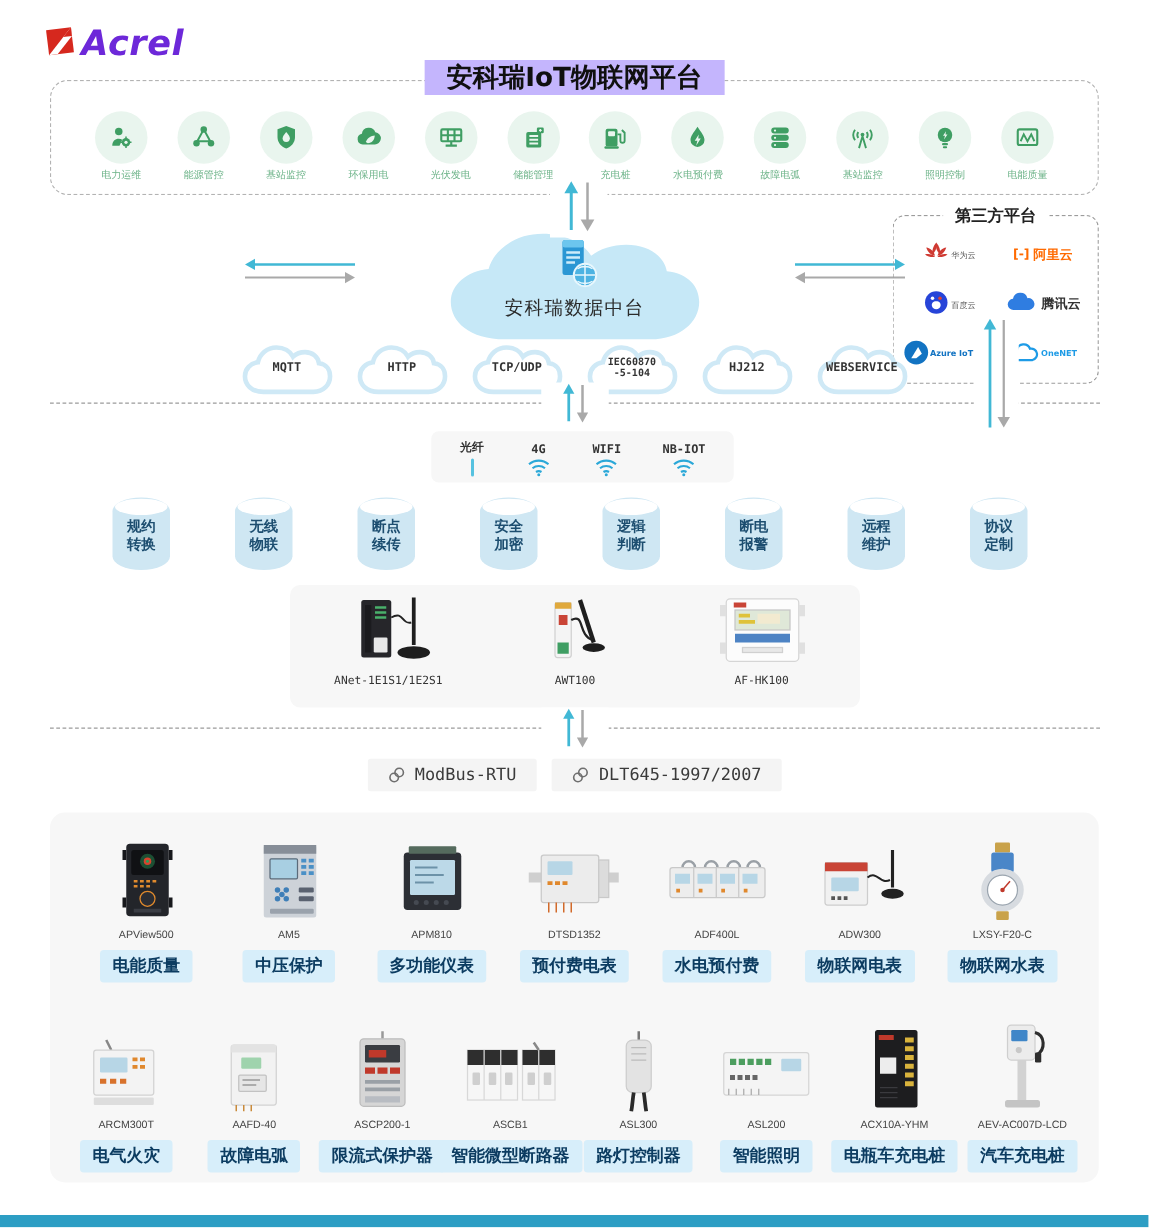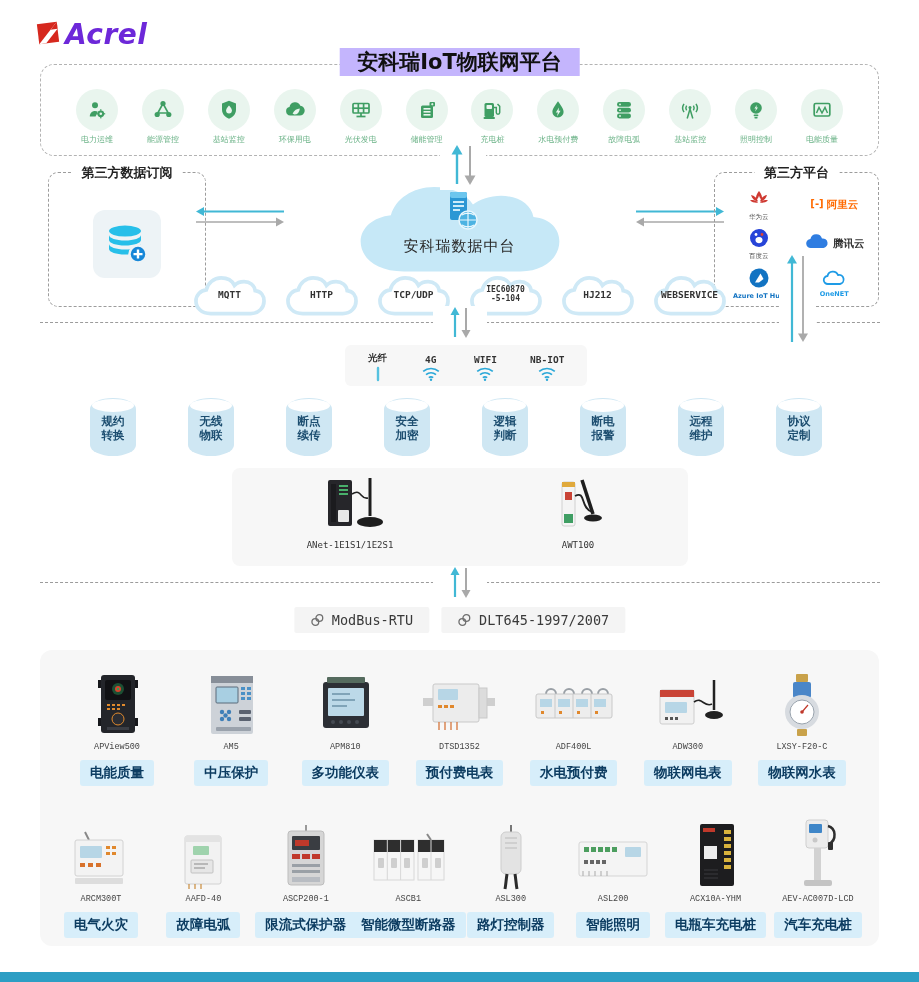--- a/index.html
+++ b/index.html
@@ -40,21 +40,21 @@
   .dash-box{position:absolute;border:1px dashed #9c9c9c;border-radius:10px}
   .left-box{left:48px;top:172px;width:156px;height:133px}
   .right-box{left:714px;top:172px;width:163px;height:133px}
   .box-title{position:absolute;top:-9px;left:50%;transform:translateX(-50%);
              background:#fff;padding:0 10px;font-size:13px;font-weight:700;color:#222;white-space:nowrap}
   .db-tile{position:absolute;left:50%;top:50%;transform:translate(-50%,-44%);
            width:68px;height:68px;background:#edf3f6;border-radius:12px;
            display:flex;align-items:center;justify-content:center}
   .platform-grid{position:absolute;inset:12px 6px 4px 6px;display:grid;
                  grid-template-columns:1fr 1fr;align-items:center;justify-items:center;row-gap:2px}
-  .pf-cell{display:flex;flex-direction:column;align-items:center;line-height:1}
+  .pf-cell{display:flex;flex-direction:row;align-items:center;line-height:1}
   .pf-cell.inline{flex-direction:row;gap:3px;align-items:center}
   .pf-caption{margin-top:1px;font-size:6.5px;color:#555;white-space:nowrap}
   .pf-caption.blue{color:#1273c2;font-weight:700}
   .pf-caption.lightblue{color:#1e9be6;font-weight:700}
   .ali-prefix{color:#ff6a00;font-weight:800;font-size:10px}
   .ali-name{color:#ff6a00;font-weight:700;font-size:10.5px}
   .tc-name{color:#333;font-weight:700;font-size:10.5px}
 
   
   .center-cloud{position:absolute;left:50%;top:180px;transform:translateX(-50%);width:216px;height:102px}
@@ -104,21 +104,21 @@
   
   .products-box{position:absolute;left:40px;top:650px;width:839px;height:296px;background:#f7f7f7;border-radius:12px}
   .prod-row{position:absolute;left:0;right:0;display:flex;justify-content:space-between}
   .prod-row1{top:20px;padding:0 24px}
   .prod-row2{top:166px;padding:0 12px}
   .prod{display:flex;flex-direction:column;align-items:center;width:106px}
   .prod-row2 .prod{width:98px}
   .prod-img{height:68px;display:flex;align-items:flex-end;justify-content:center}
   .prod-row2 .prod-img{height:74px}
   .prod-model{margin-top:4px;font-size:8.5px;color:#444;white-space:nowrap;
-              font-family:Liberation Mono, monospace}
+              font-family:Liberation Sans, sans-serif}
   .prod-tag{margin-top:8px;background:#d7eefa;color:#0c3c61;font-size:13.5px;font-weight:700;
             padding:4px 10px;border-radius:3px;white-space:nowrap}
 
   .footer-bar{position:absolute;left:0;bottom:0;width:100%;height:10px;background:#2d9ec4}
 </style>
 </head>
 <body>
 
 <div class="stage">
 
@@ -288,34 +288,20 @@
 
   <div class="updown-1">
     <svg width="34" height="42" viewBox="0 0 34 42">
       <line x1="11" y1="40" x2="11" y2="8" stroke="#41b8d5" stroke-width="2.4"></line>
       <path d="M5.5 10.5L11 1l5.5 9.5z" fill="#41b8d5"></path>
       <line x1="24" y1="2" x2="24" y2="34" stroke="#a9a9a9" stroke-width="2"></line>
       <path d="M18.5 31.5L24 41l5.5-9.5z" fill="#a9a9a9"></path>
     </svg>
   </div>
 
-  <div class="dash-box left-box">
-    <div class="box-title">第三方数据订阅</div>
-    <div class="db-tile">
-      <svg width="50" height="50" viewBox="0 0 50 50">
-        <g fill="#27bfe9">
-          <ellipse cx="23" cy="12" rx="16" ry="5.5"></ellipse>
-          <path d="M7 16c0 3 7.2 5.5 16 5.5S39 19 39 16v5c0 3-7.2 5.5-16 5.5S7 24 7 21z"></path>
-          <path d="M7 25c0 3 7.2 5.5 16 5.5S39 28 39 25v5c0 3-7.2 5.5-16 5.5S7 33 7 30z"></path>
-        </g>
-        <circle cx="36" cy="35" r="8.5" fill="#1787d8" stroke="#edf3f6" stroke-width="2.5"></circle>
-        <path d="M36 30.5v9M31.5 35h9" stroke="#fff" stroke-width="2.4"></path>
-      </svg>
-    </div>
-  </div>
 
   <div class="h-arrows left">
     <svg width="92" height="24" viewBox="0 0 92 24">
       <line x1="90" y1="6.5" x2="9" y2="6.5" stroke="#41b8d5" stroke-width="2"></line>
       <path d="M10 2L2 6.5l8 4.5z" fill="#41b8d5"></path>
       <line x1="2" y1="17" x2="83" y2="17" stroke="#a9a9a9" stroke-width="1.6"></line>
       <path d="M82 12.5l8 4.5-8 4.5z" fill="#a9a9a9"></path>
     </svg>
   </div>
 
@@ -582,20 +568,41 @@
      <div><svg width="80" height="58" viewBox="0 0 80 58">
             <rect x="24" y="6" width="13" height="44" rx="2" fill="#f4f4f4" stroke="#d0d0d0"></rect>
             <rect x="24" y="6" width="13" height="5" fill="#e0a93c"></rect>
             <rect x="27" y="16" width="7" height="8" fill="#c94436"></rect>
             <rect x="26" y="38" width="9" height="9" fill="#3f9e63"></rect>
             <path d="M37 20 C48 14 42 32 54 36" stroke="#222" stroke-width="1.8" fill="none"></path>
             <line x1="44" y1="4" x2="55" y2="38" stroke="#1e1e1e" stroke-width="3.5"></line>
             <ellipse cx="55" cy="42" rx="9" ry="3.5" fill="#1e1e1e"></ellipse>
           </svg></div>
      <div class="gw-model">AWT100</div>
+   </div>
+      <div class="gw">
+     <div><svg width="96" height="58" viewBox="0 0 96 58">
+            <rect x="20" y="3" width="58" height="50" rx="3" fill="#fcfcfc" stroke="#d5d5d5"></rect>
+            <g fill="#e0e0e0">
+              <rect x="15" y="8" width="5" height="9"></rect>
+              <rect x="78" y="8" width="5" height="9"></rect>
+              <rect x="15" y="38" width="5" height="9"></rect>
+              <rect x="78" y="38" width="5" height="9"></rect>
+            </g>
+            <rect x="26" y="6" width="10" height="4" fill="#c94436"></rect>
+            <rect x="27" y="12" width="44" height="16" fill="#dfe8d8" stroke="#c6c6c6"></rect>
+            <rect x="45" y="15" width="18" height="8" fill="#f2ead0"></rect>
+            <g fill="#dfc23a">
+              <rect x="30" y="15" width="9" height="3"></rect>
+              <rect x="30" y="20" width="13" height="3"></rect>
+            </g>
+            <rect x="27" y="31" width="44" height="7" fill="#4d83c4"></rect>
+            <rect x="33" y="42" width="32" height="4" fill="#e8e8e8" stroke="#d0d0d0"></rect>
+          </svg></div>
+     <div class="gw-model">AF-HK100</div>
    </div>
     </div>
 
   <div class="divider divider-2"></div>
   <div class="divider-arrow da-2">
     <svg width="26" height="33" viewBox="0 0 26 33">
       <line x1="8" y1="31" x2="8" y2="7" stroke="#41b8d5" stroke-width="2.2"></line>
       <path d="M3.5 9L8 1l4.5 8z" fill="#41b8d5"></path>
       <line x1="19" y1="2" x2="19" y2="26" stroke="#a9a9a9" stroke-width="2"></line>
       <path d="M14.5 24l4.5 8 4.5-8z" fill="#a9a9a9"></path>

